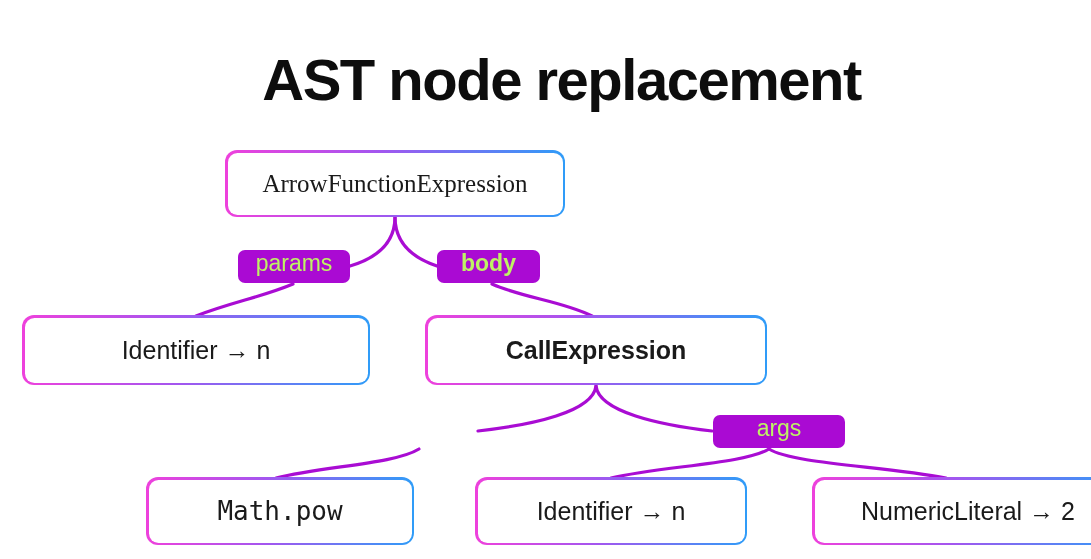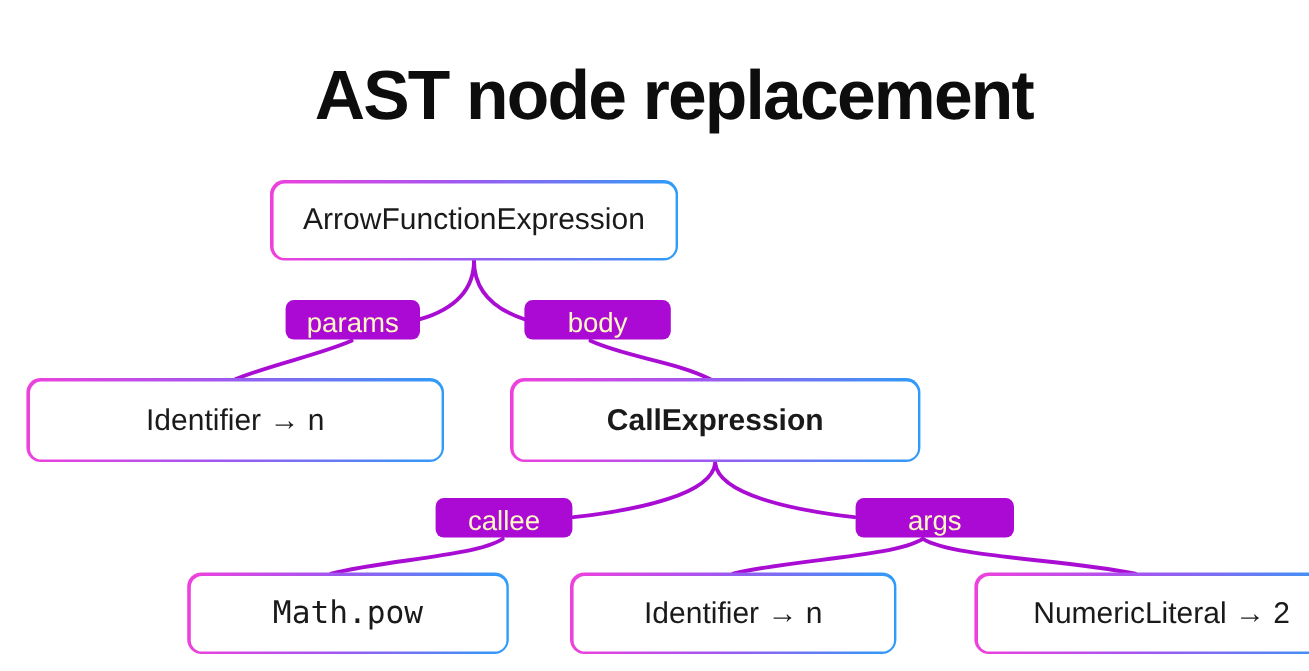--- a/index.html
+++ b/index.html
@@ -34,22 +34,22 @@
     width:100%; height:100%; box-sizing:border-box;
     background:#ffffff; border-radius:9.5px;
     display:flex; align-items:center; justify-content:center;
     font-size:25px; color:#1a1a1a;
   }
   .node-inner.mono { font-family:"DejaVu Sans Mono", monospace; font-size:26px; }
 
   .edge-label {
     position:absolute; box-sizing:border-box;
     background:#aa0ad3; border-radius:7px;
-    display:flex; align-items:flex-end; justify-content:center;
-    color:#fef9c3; font-size:23px;
+    display:flex; align-items:flex-start; justify-content:center;
+    color:#bef264; font-size:23px;
   }
 </style>
 </head>
 <body>
 
 <div class="page">
 
   <h1 class="title">AST node replacement</h1>
 
 
@@ -58,46 +58,43 @@
     <path d="M395,217 C395,243 413,258 437,266"></path>
     <path d="M293,284 C262,297 232,302 196,316"></path>
     <path d="M492,284 C523,298 562,301 592,316"></path>
     <path d="M596,386 C593,412 532,425 478,431"></path>
     <path d="M596,386 C599,412 660,425 712,431"></path>
     <path d="M419,449 C395,464 324,466 276,478"></path>
     <path d="M769,449 C745,464 662,466 611,478"></path>
     <path d="M769,449 C793,464 884,466 946,478"></path>
   </svg>
 
-  <div class="node" style="left:225px; top:150px; width:340px; height:67px;">
+  <div class="node" style="left:225px; top:150px; width:340px; height:67px;font-family:Liberation Serif, serif;">
     <div class="node-inner">ArrowFunctionExpression</div>
   </div>
 
   <div class="edge-label" style="left:238px; top:250px; width:112px; height:33px;">
     <span>params</span>
   </div>
-  <div class="edge-label" style="left:437px; top:250px; width:122px; height:33px;">
+  <div class="edge-label" style="left:437px; top:250px; width:103px; height:33px;font-weight:bold;">
     <span>body</span>
   </div>
 
   <div class="node" style="left:22px; top:315px; width:348px; height:70px;">
     <div class="node-inner">Identifier → n</div>
   </div>
   <div class="node" style="left:425px; top:315px; width:342px; height:70px;font-weight:bold;">
     <div class="node-inner">CallExpression</div>
   </div>
 
-  <div class="edge-label" style="left:363px; top:415px; width:114px; height:33px;">
-    <span>callee</span>
-  </div>
   <div class="edge-label" style="left:713px; top:415px; width:132px; height:33px;">
     <span>args</span>
   </div>
 
-  <div class="node" style="left:156px; top:477px; width:268px; height:68px;">
+  <div class="node" style="left:146px; top:477px; width:268px; height:68px;">
     <div class="node-inner mono">Math.pow</div>
   </div>
   <div class="node" style="left:475px; top:477px; width:272px; height:68px;">
     <div class="node-inner">Identifier → n</div>
   </div>
   <div class="node" style="left:812px; top:477px; width:312px; height:68px;">
     <div class="node-inner">NumericLiteral → 2</div>
   </div>
 
 </div>

